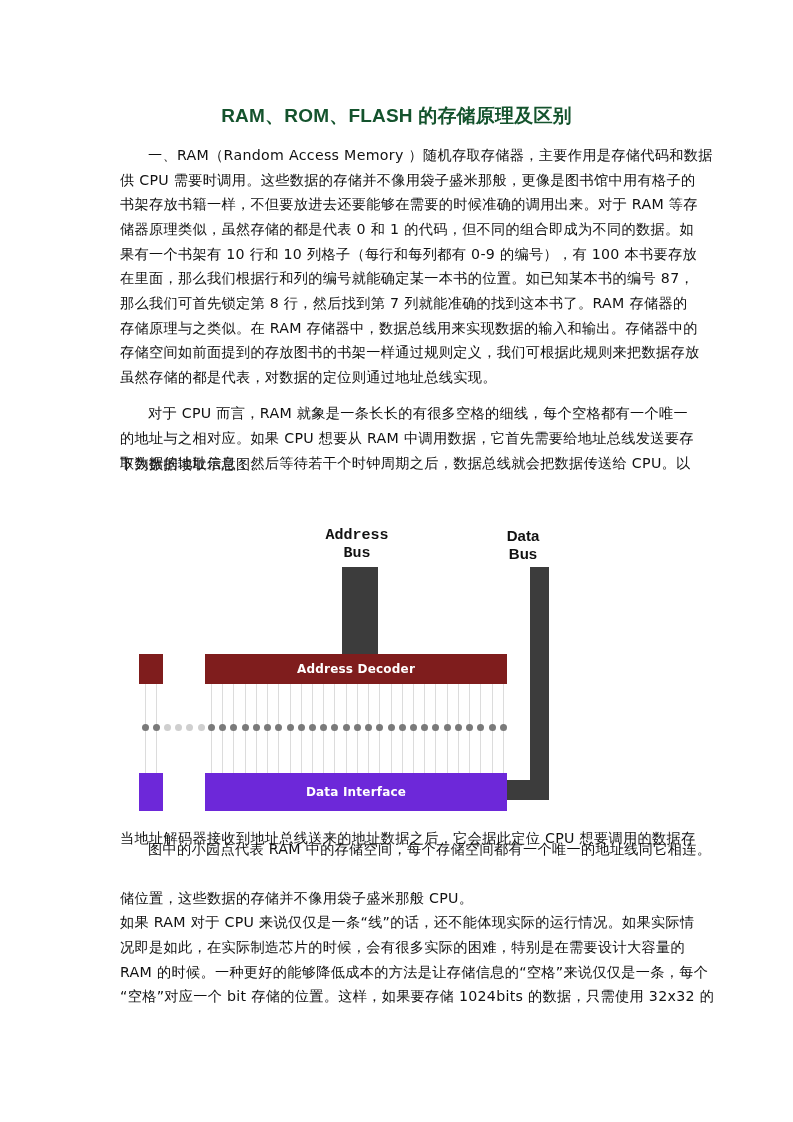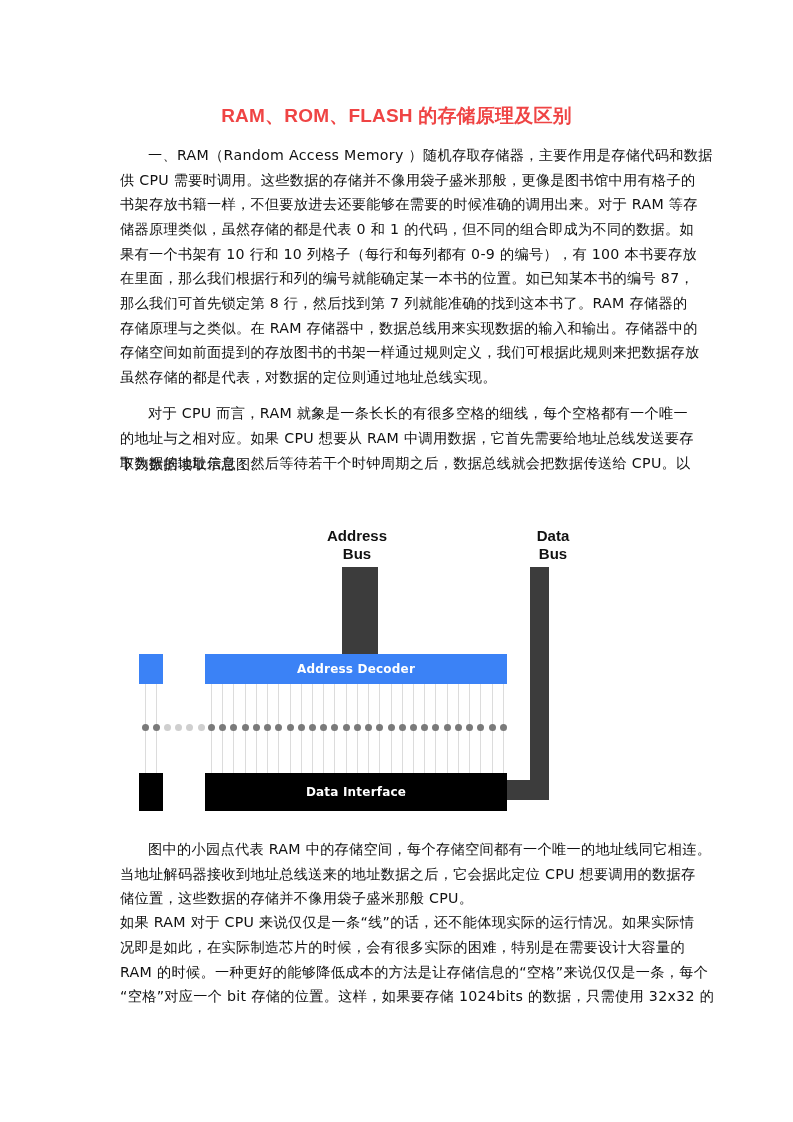--- a/index.html
+++ b/index.html
@@ -1,36 +1,36 @@
 <!DOCTYPE html>
 <html><head>
 <meta charset="utf-8">
 <style>
   html, body { margin: 0; padding: 0; background: #ffffff; }
   body { width: 793px; height: 1122px; position: relative; overflow: hidden;
          font-family: "DejaVu Sans", "Liberation Sans", sans-serif; color: #111; }
   .title { position: absolute; left: 0; width: 793px; top: 103px; text-align: center;
            font-family: "Liberation Sans", "DejaVu Sans", sans-serif; font-weight: bold;
-           font-size: 19px; letter-spacing: 0.2px; color: #ef4444; }
+           font-size: 19px; letter-spacing: 0.2px; color: #14532d; }
   .line { position: absolute; left: 120px; width: 553px; height: 20px; font-size: 14.2px;
           line-height: 20px; text-align: justify; text-align-last: justify; white-space: nowrap;
           overflow: visible; color: #111; letter-spacing: 0.3px; }
   .line.last { text-align-last: left; }
   .line.indent { padding-left: 28px; width: 525px; }
 
   .diagram { position: absolute; left: 0; top: 0; width: 793px; height: 1122px; pointer-events: none; }
   .diagram * { pointer-events: auto; }
   .bus-label { position: absolute; font-family: "Liberation Sans", "DejaVu Sans", sans-serif;
                font-weight: bold; font-size: 15px; line-height: 18px; text-align: center; color: #111; }
   .bus { position: absolute; background: #3c3c3c; }
   .block { position: absolute; display: flex; align-items: center; justify-content: center;
            font-family: "DejaVu Sans", sans-serif; font-weight: bold; font-size: 12px; color: #fff;
            letter-spacing: 0.2px; }
-  .decoder { background: #3b82f6; }
-  .iface { background: #000000; }
+  .decoder { background: #7f1d1d; }
+  .iface { background: #6d28d9; }
   .wire { position: absolute; width: 1px; background: #dcdcdc; }
   .cell { position: absolute; width: 7px; height: 7px; border-radius: 50%; background: #7a7a7a; }
   .cell.faint { background: #cfcfcf; }
 </style>
 </head>
 <body>
 
 <div>
 
   <div class="title">RAM、ROM、FLASH 的存储原理及区别</div>
@@ -49,25 +49,25 @@
   </div>
 
   <div>
     <div class="line indent" style="top:403px">对于 CPU  而言，RAM  就象是一条长长的有很多空格的细线，每个空格都有一个唯一</div>
     <div class="line" style="top:428px">的地址与之相对应。如果 CPU  想要从 RAM  中调用数据，它首先需要给地址总线发送要存</div>
     <div class="line" style="top:453px">取数据的地址信息，然后等待若干个时钟周期之后，数据总线就会把数据传送给 CPU。以</div>
     <div class="line last" style="top:454px">下为数据读取示意图。</div>
   </div>
 
   <div class="diagram">
-    <div class="bus-label" style="left:317px; top:527px; width:80px;">
+    <div class="bus-label" style="left:317px; top:527px; width:80px;font-family:Liberation Mono, monospace;">
       <div>Address</div>
       <div>Bus</div>
     </div>
-    <div class="bus-label" style="left:523px; top:527px; width:60px;">
+    <div class="bus-label" style="left:493px; top:527px; width:60px;">
       <div>Data</div>
       <div>Bus</div>
     </div>
 
     <div class="bus" style="left:342px; top:567px; width:36px; height:87px;"></div>
     <div class="bus" style="left:530px; top:567px; width:19px; height:233px;"></div>
     <div class="bus" style="left:507px; top:780px; width:42px; height:20px;"></div>
 
     <div id="wires">
         <div class="wire" style="left: 145px; top: 684px; height: 89px;"></div>
@@ -142,21 +142,21 @@
     </div>
 
     <div class="block iface" style="left:139px; top:773px; width:24px; height:38px;"></div>
     <div class="block iface" style="left:205px; top:773px; width:302px; height:38px;">
       <span>Data Interface</span>
     </div>
   </div>
 
   <div>
     <div class="line indent" style="top:839px">图中的小园点代表 RAM  中的存储空间，每个存储空间都有一个唯一的地址线同它相连。</div>
-    <div class="line" style="top:864px">当地址解码器接收到地址总线送来的地址数据之后，它会据此定位 CPU  想要调用的数据存</div>
+    <div class="line" style="top:828px">当地址解码器接收到地址总线送来的地址数据之后，它会据此定位 CPU  想要调用的数据存</div>
     <div class="line last" style="top:888px">储位置，这些数据的存储并不像用袋子盛米那般 CPU。</div>
   </div>
 
   <div>
     <div class="line" style="top:912px">如果 RAM  对于 CPU  来说仅仅是一条“线”的话，还不能体现实际的运行情况。如果实际情</div>
     <div class="line" style="top:937px">况即是如此，在实际制造芯片的时候，会有很多实际的困难，特别是在需要设计大容量的</div>
     <div class="line" style="top:962px">RAM  的时候。一种更好的能够降低成本的方法是让存储信息的“空格”来说仅仅是一条，每个</div>
     <div class="line" style="top:986px">“空格”对应一个 bit  存储的位置。这样，如果要存储 1024bits  的数据，只需使用 32x32  的</div>
   </div>
 </div>

